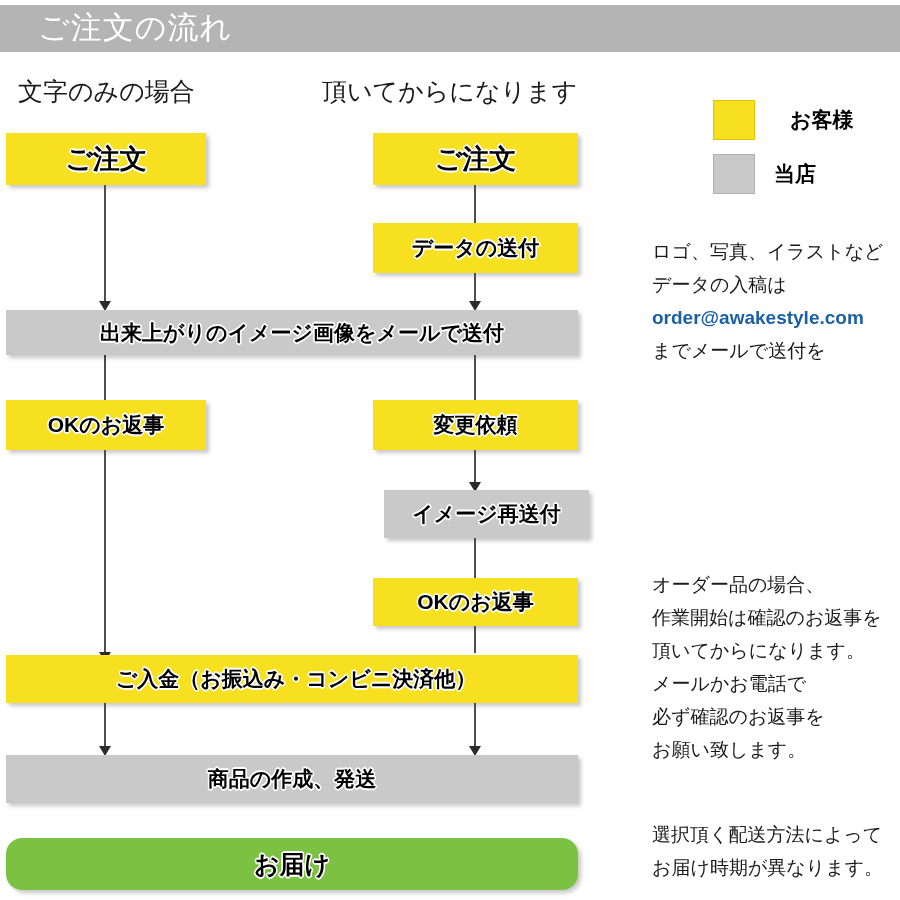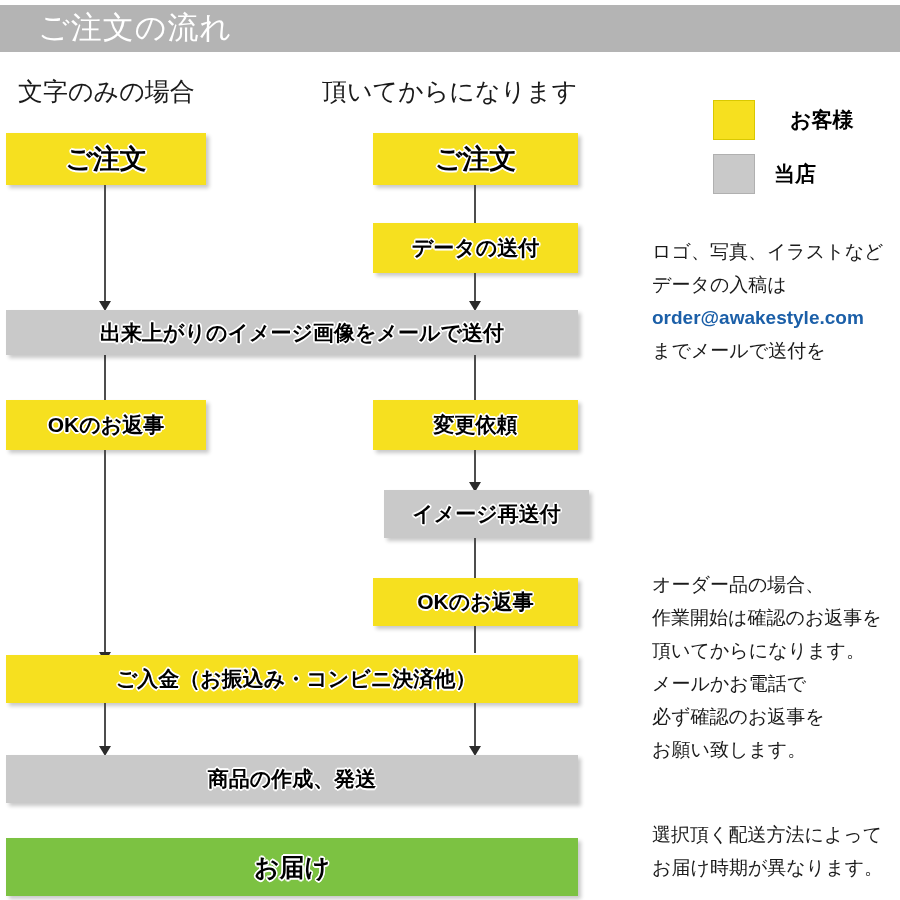--- a/index.html
+++ b/index.html
@@ -144,21 +144,21 @@
     <span class="lbl" style="font-size:21px;margin-left:8px;">ご入金（お振込み・コンビニ決済他）</span>
   </div>
 
   <div class="arrow" style="left:104px;top:703px;height:44px;"></div>
   <div class="arrow" style="left:474px;top:703px;height:44px;"></div>
 
   <div class="fbox grey" style="left:6px;top:755px;width:572px;height:48px;text-align:right;">
     <span class="lbl" style="font-size:21px;">商品の作成、発送</span>
   </div>
 
-  <div class="fbox green" style="left:6px;top:838px;width:572px;height:58px;">
+  <div class="fbox green" style="left:6px;top:838px;width:572px;height:52px;border-radius:16px;">
     <span class="lbl" style="font-size:25px;">お届け</span>
   </div>
 
   <div class="note" style="left:652px;top:235px;">
     <div>ロゴ、写真、イラストなど</div>
     <div>データの入稿は</div>
     <div class="email">order@awakestyle.com</div>
     <div>までメールで送付を</div>
   </div>
 

